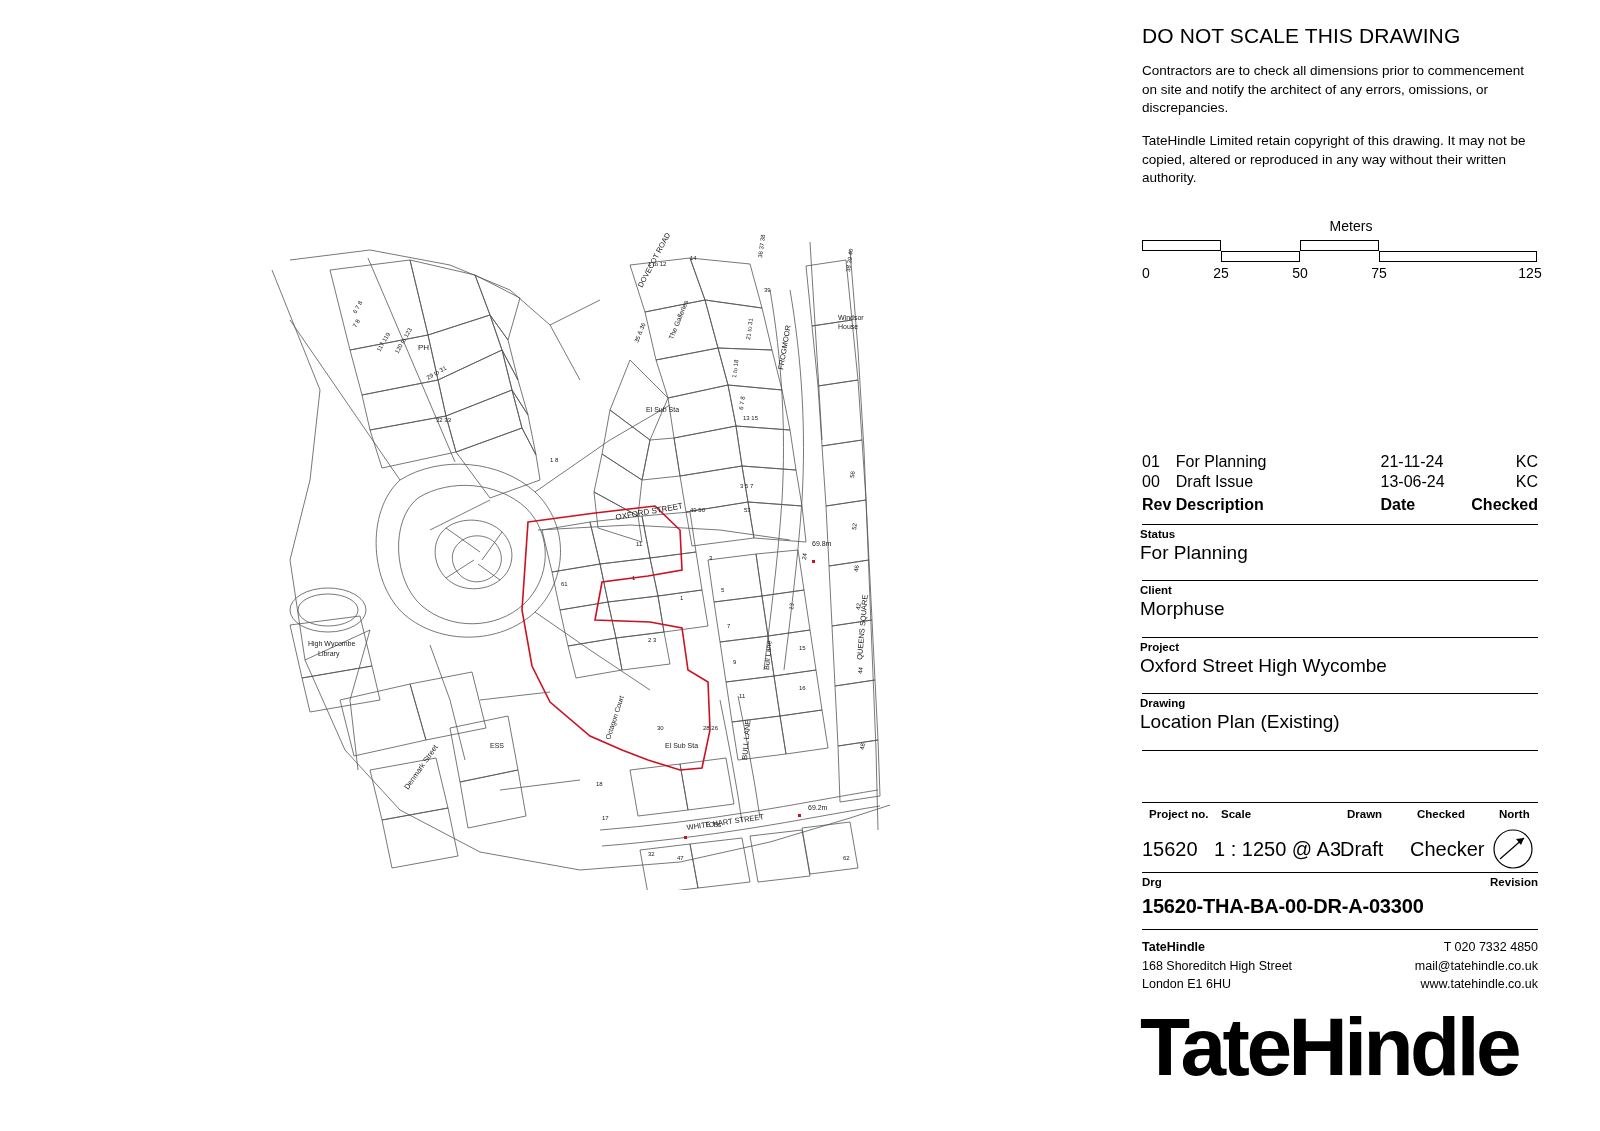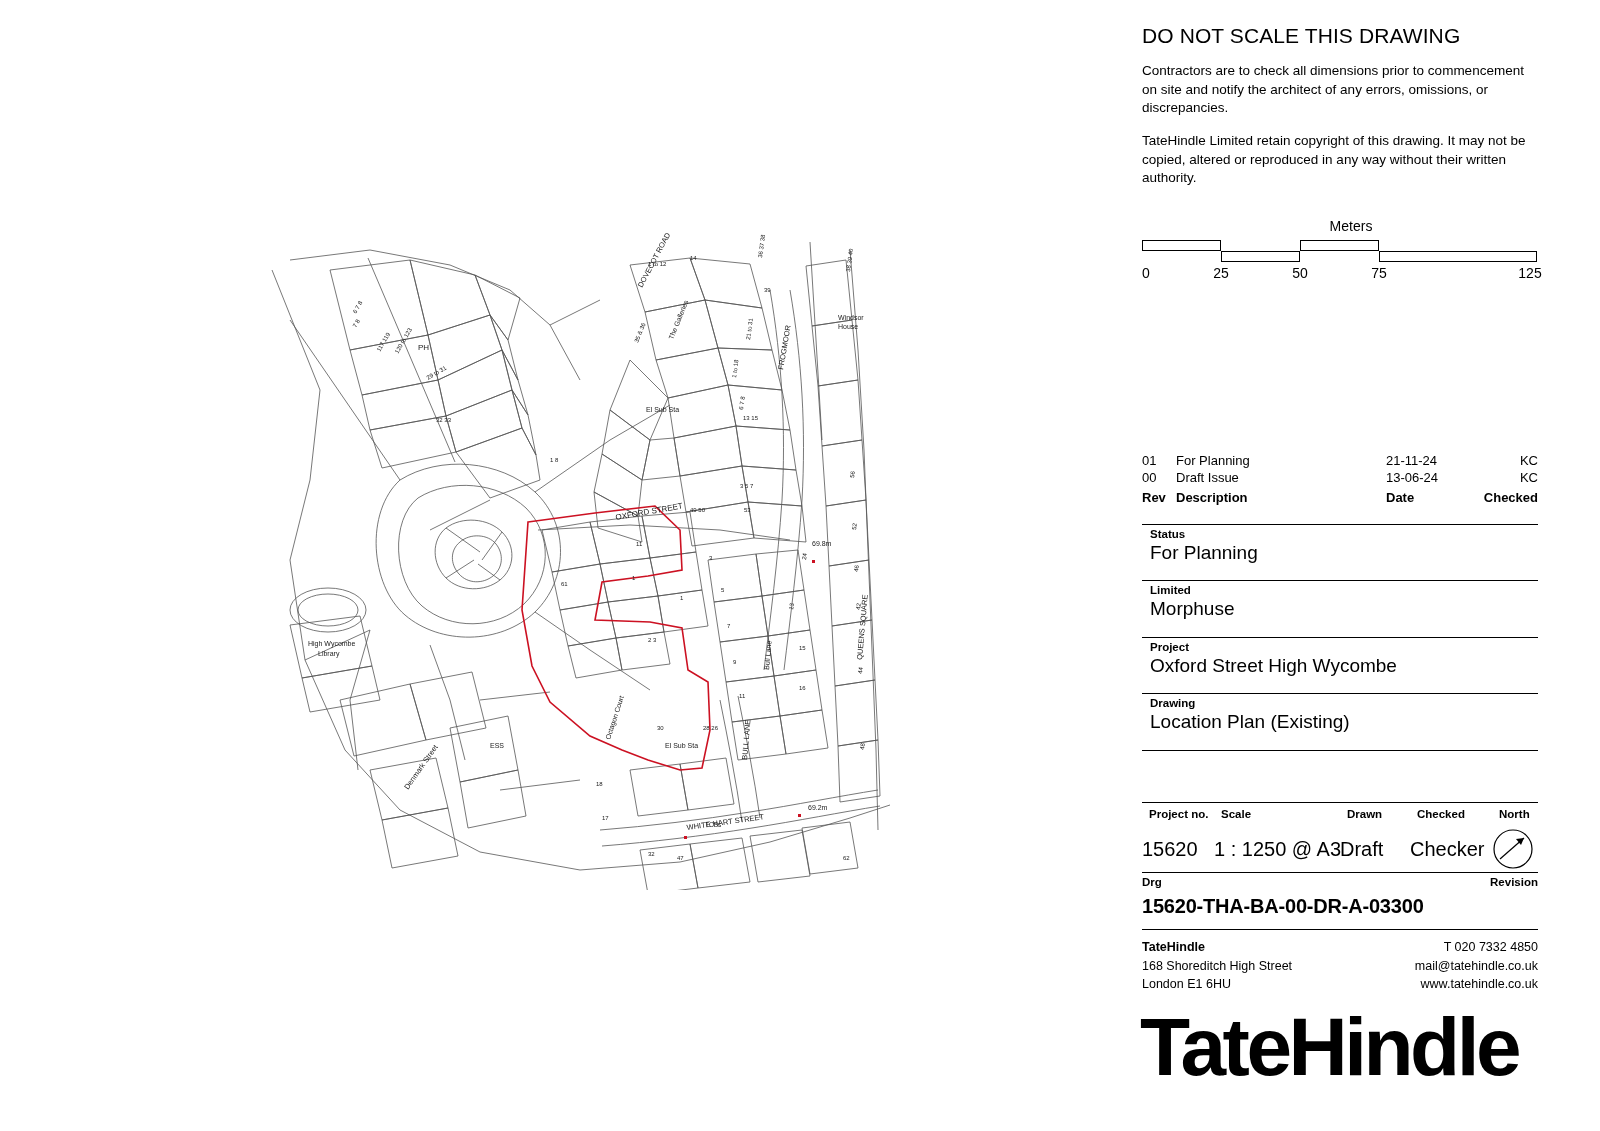--- a/index.html
+++ b/index.html
@@ -95,41 +95,41 @@
     transform: translateX(-50%);
     top: 0;
   }
 
   
   #revisions {
     position: absolute;
     left: 22px;
     top: 452px;
     width: 396px;
-    font-size: 13px;
+    font-size: 16px;
   }
   #revisions table {
     border-collapse: collapse;
     width: 100%;
   }
   #revisions td {
     padding: 1px 0;
     vertical-align: top;
     white-space: nowrap;
   }
   .rev-col-rev   { width: 34px; }
   .rev-col-desc  { width: 210px; }
   .rev-col-date  { width: 92px; text-align: left; }
   .rev-col-check { width: 60px; text-align: right; }
   #rev-header td { font-weight: bold; padding-top: 4px; margin-top: 48px; }
 
   
   .field-block {
     position: absolute;
-    left: 30px;
+    left: 20px;
     width: 396px;
   }
   .field-label {
     font-size: 11.5px;
     font-weight: bold;
     margin-top: 4px;
   }
   .field-value {
     font-size: 19px;
     margin: 2px 0 7px 0;
@@ -534,21 +534,21 @@
   </div>
 
   <div class="block-rule" id="rule-status"></div>
   <div class="field-block" id="block-status">
     <div class="field-label">Status</div>
     <div class="field-value">For Planning</div>
   </div>
 
   <div class="block-rule" id="rule-client"></div>
   <div class="field-block" id="block-client">
-    <div class="field-label">Limited</div>
+    <div class="field-label">Client</div>
     <div class="field-value">Morphuse</div>
   </div>
 
   <div class="block-rule" id="rule-project"></div>
   <div class="field-block" id="block-project">
     <div class="field-label">Project</div>
     <div class="field-value">Oxford Street High Wycombe</div>
   </div>
 
   <div class="block-rule" id="rule-drawing"></div>

